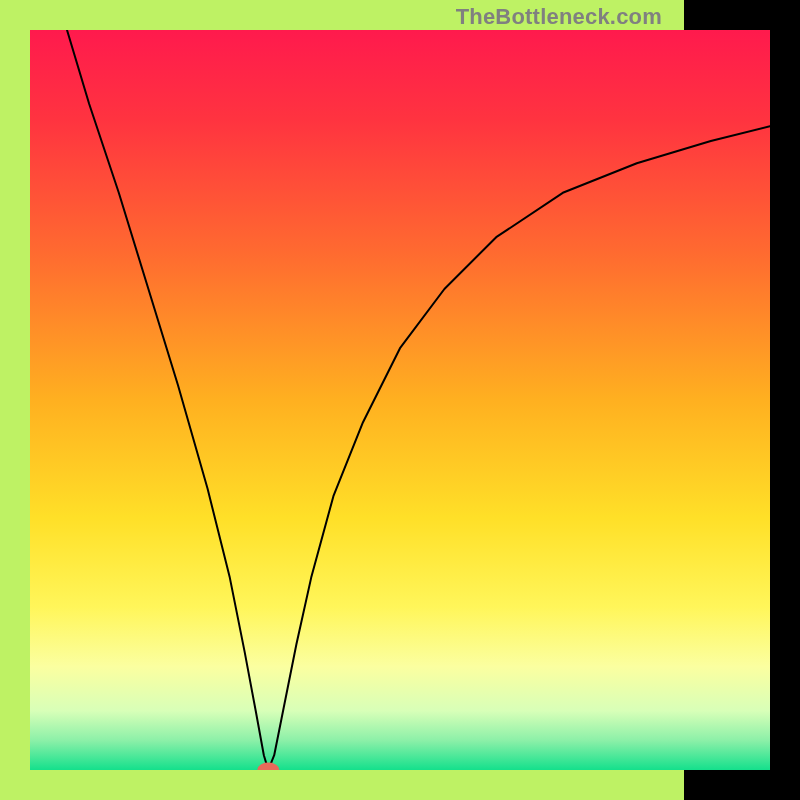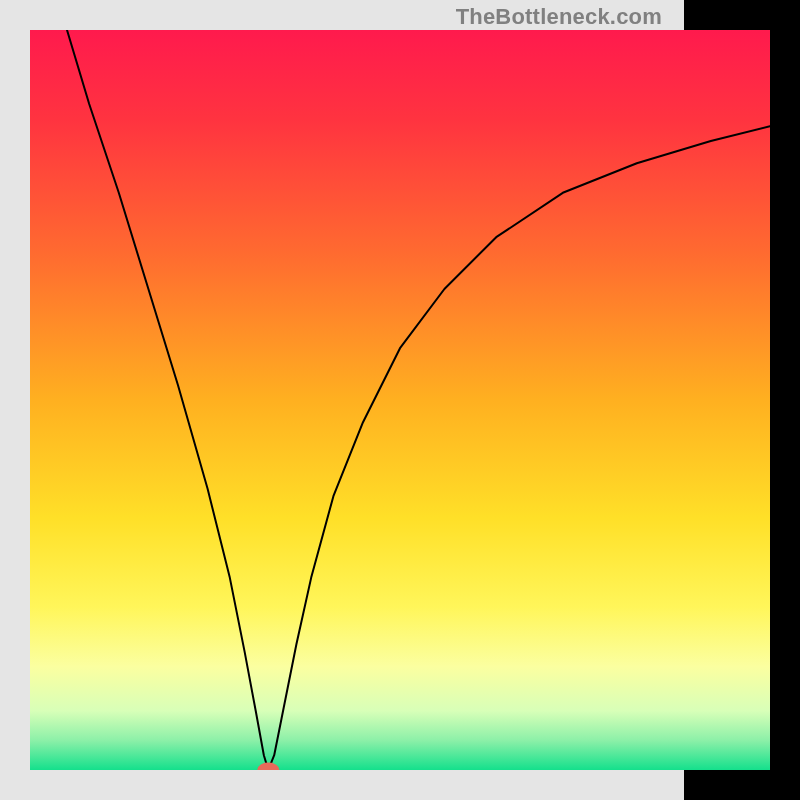--- a/index.html
+++ b/index.html
@@ -1,21 +1,21 @@
 <!DOCTYPE html>
 <html><head>
 <meta charset="utf-8">
 <style>
   * { margin: 0; padding: 0; box-sizing: border-box; }
   html, body { width: 800px; height: 800px; overflow: hidden; background: #000; }
   .frame {
     position: relative;
     width: 684px;
     height: 800px;
-    background: #e5e5e5;
+    background: #bef264;
   }
   .watermark {
     position: absolute;
     top: 4px;
     right: 22px;
     font-family: Arial, Helvetica, sans-serif;
     font-size: 22px;
     font-weight: 600;
     color: #808080;
     letter-spacing: 0.2px;

